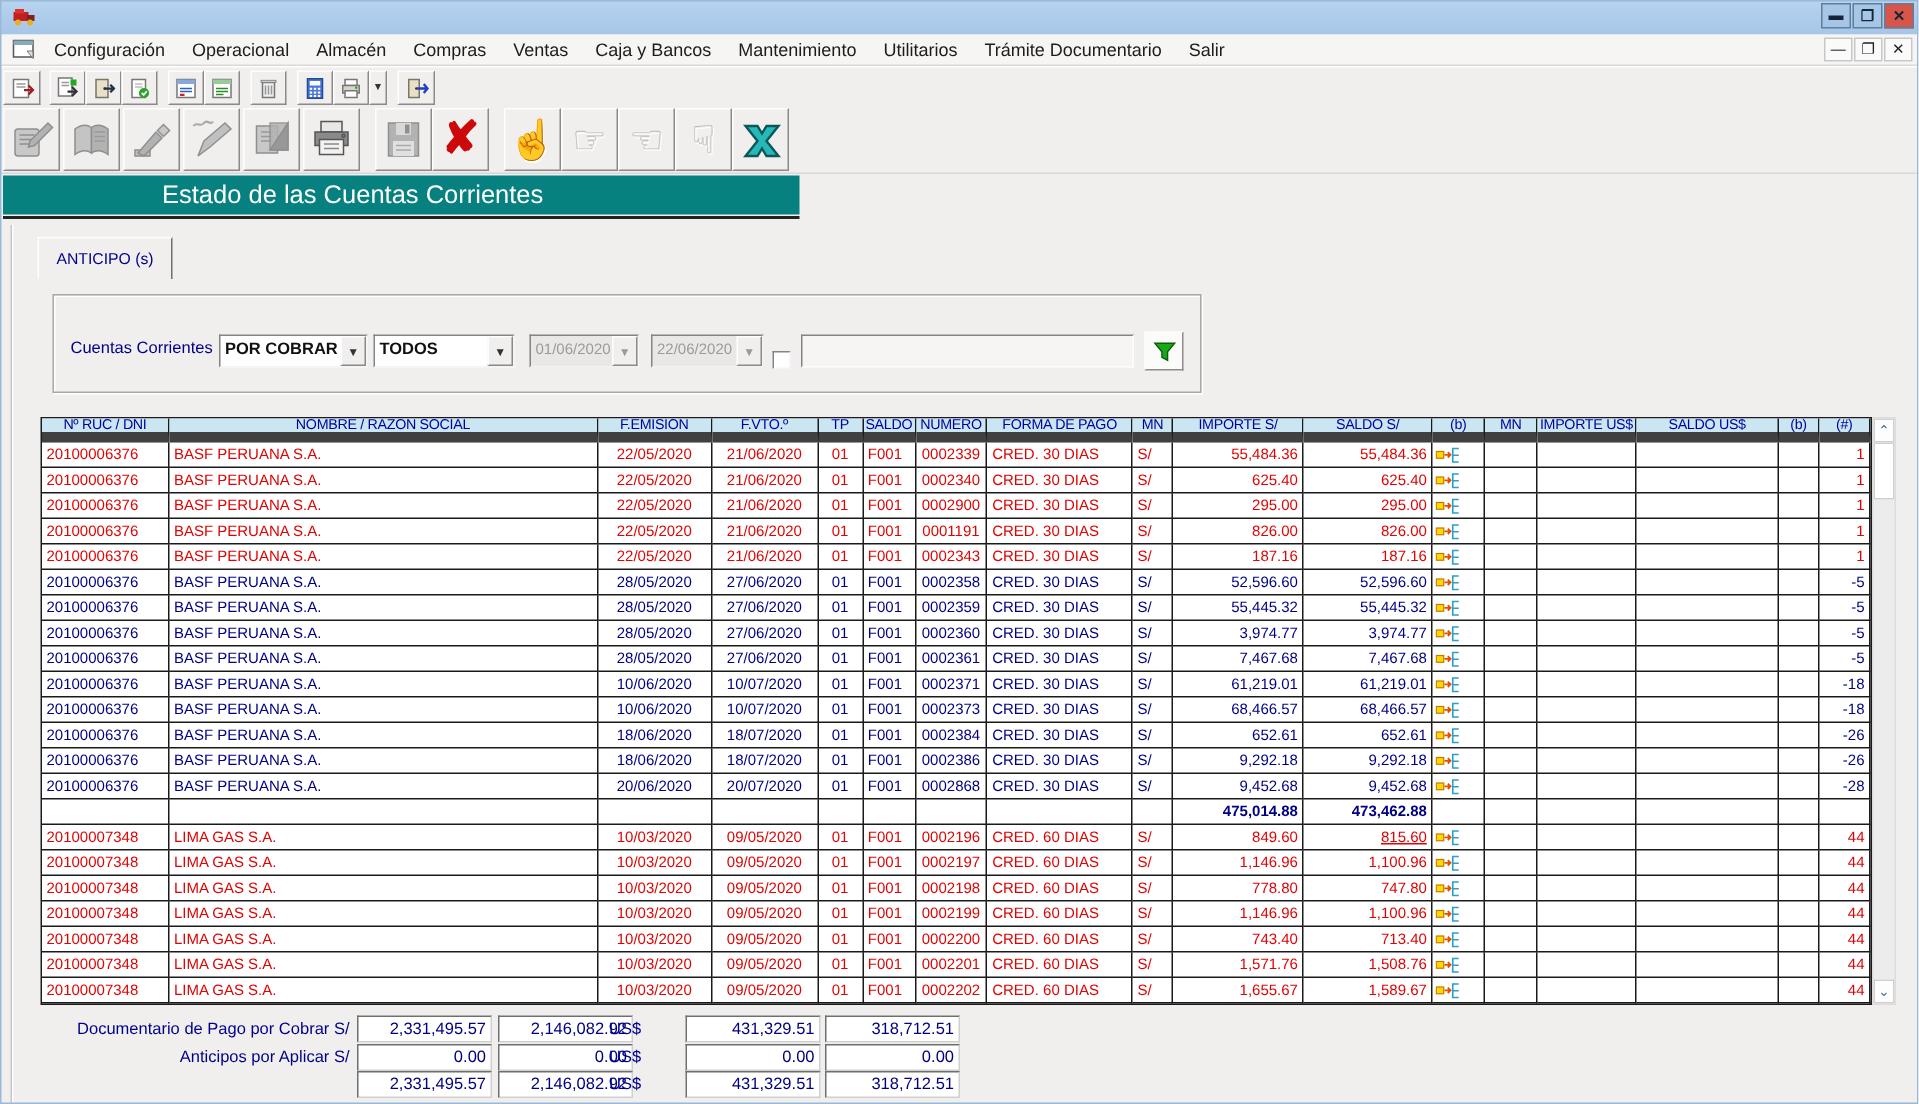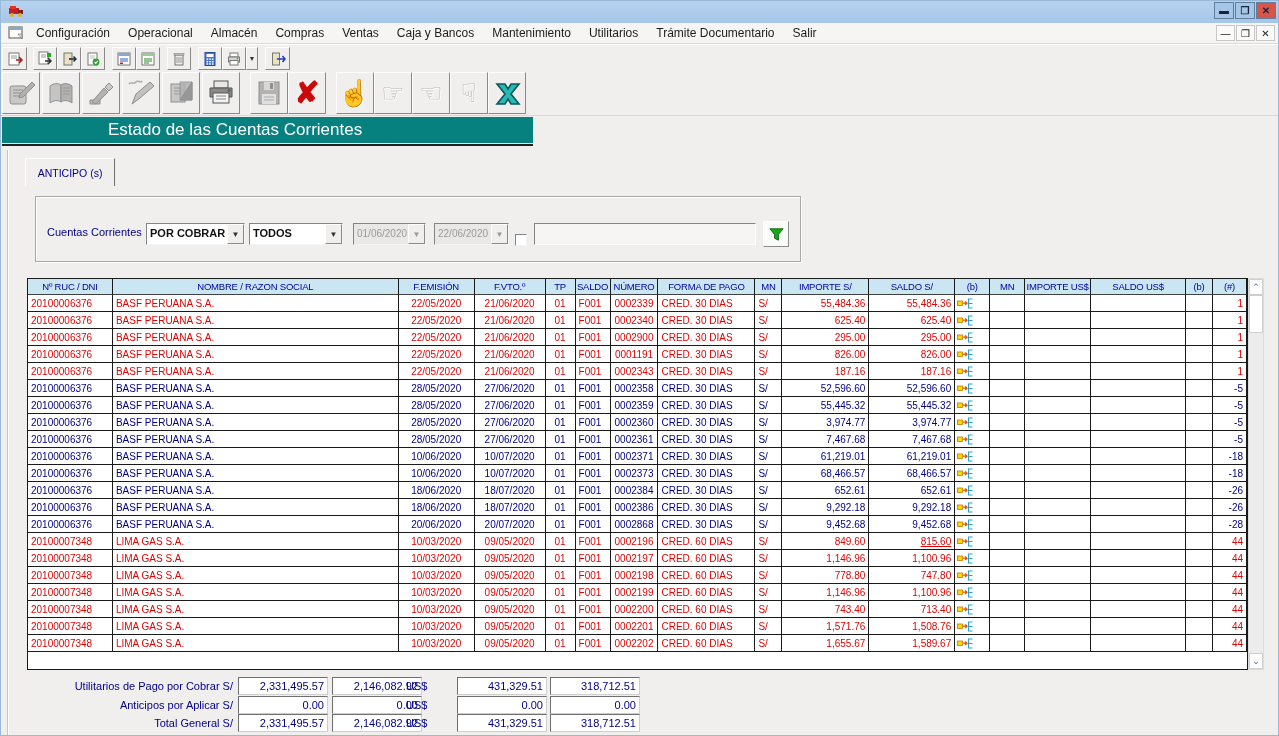--- a/index.html
+++ b/index.html
@@ -40,21 +40,21 @@
   .combo .btn{width:17px;background:#f0efed;border:1px solid;border-color:#fdfdfd #8a8a8a #8a8a8a #fdfdfd;display:flex;align-items:center;justify-content:center;font-size:8px;color:#333}
   .combo.disabled{background:#e9e8e6}
   .combo.disabled .txt{color:#9b9a98;font-weight:normal;font-size:10px;padding-top:4px}
   .combo.disabled .btn{color:#9b9a98}
   #gb-check{position:absolute;left:479px;top:37px;width:12px;height:12px;background:#fff;border:1px solid;border-color:#848484 #f4f4f4 #f4f4f4 #848484}
   #gb-input{position:absolute;left:498px;top:26px;width:222px;height:22px;background:#f6f5f3;border:1px solid;border-color:#848484 #fdfdfd #fdfdfd #848484}
   #gb-filterbtn{position:absolute;left:727px;top:24px;width:26px;height:26px;background:#fbfbfa;border:1px solid;border-color:#fdfdfd #8a8a8a #8a8a8a #fdfdfd;display:flex;align-items:center;justify-content:center}
   
   #grid{position:absolute;left:27px;top:278px;width:1221px;height:392px;border:1px solid #1a1a1a;background:#fff}
   #ghead{display:flex;height:16px}
-  .hcell{background:#cae6f2;color:#0000a0;font-size:9.5px;letter-spacing:-0.2px;display:flex;align-items:center;justify-content:center;border-right:1px solid #1a1a1a;border-bottom:1px solid #404040;white-space:nowrap;overflow:hidden}
+  .hcell{background:#cae6f2;color:#0000a0;font-size:9.5px;letter-spacing:-0.2px;display:flex;align-items:center;justify-content:center;border-right:1px solid #1a1a1a;border-bottom:7px solid #404040;white-space:nowrap;overflow:hidden}
   .grow{display:flex;height:17px}
   .gcell{font-size:10px;display:flex;align-items:center;border-right:1px solid #1a1a1a;border-bottom:1px solid #1a1a1a;white-space:nowrap;overflow:hidden}
   .gcell.al{justify-content:flex-start;padding-left:3px}
   .gcell.ac{justify-content:center}
   .gcell.ar{justify-content:flex-end;padding-right:3px}
   .tone-red{color:#dd0404}
   .tone-navy{color:#000080}
   .tone-subtotal{color:#000080;font-weight:bold}
   
   #vscroll{position:absolute;left:1248px;top:278px;width:16px;height:392px;background:#ececec;border:1px solid #dcdcdc}
@@ -712,20 +712,39 @@
             <path d="M11.5 0.5 L11.5 10.5 M11.5 1 L15.5 1 M11.5 5.5 L15.5 5.5 M11.5 10 L15.5 10" stroke="#2aa0cc" stroke-width="1.1" fill="none"></path>
           </svg>
         </div>
         <div class="gcell al tone-navy" style="width: 35px;"></div>
         <div class="gcell ar tone-navy" style="width: 66px;"></div>
         <div class="gcell ar tone-navy" style="width: 95px;"></div>
         <div class="gcell ac tone-navy" style="width: 27px;"></div>
         <div class="gcell ar tone-navy" style="width: 34px;">-28</div>
       </div>
       <div class="grow">
+        <div class="gcell al tone-subtotal" style="width: 85px;"></div>
+        <div class="gcell al tone-subtotal" style="width: 286px;"></div>
+        <div class="gcell ac tone-subtotal" style="width: 76px;"></div>
+        <div class="gcell ac tone-subtotal" style="width: 71px;"></div>
+        <div class="gcell ac tone-subtotal" style="width: 30px;"></div>
+        <div class="gcell al tone-subtotal" style="width: 35px;"></div>
+        <div class="gcell ac tone-subtotal" style="width: 48px;"></div>
+        <div class="gcell al tone-subtotal" style="width: 97px;"></div>
+        <div class="gcell al tone-subtotal" style="width: 27px;"></div>
+        <div class="gcell ar tone-subtotal" style="width: 87px;">475,014.88</div>
+        <div class="gcell ar tone-subtotal" style="width: 86px;">473,462.88</div>
+        <div class="gcell al tone-subtotal" style="width: 35px;"></div>
+        <div class="gcell al tone-subtotal" style="width: 35px;"></div>
+        <div class="gcell ar tone-subtotal" style="width: 66px;"></div>
+        <div class="gcell ar tone-subtotal" style="width: 95px;"></div>
+        <div class="gcell ac tone-subtotal" style="width: 27px;"></div>
+        <div class="gcell ar tone-subtotal" style="width: 34px;"></div>
+      </div>
+      <div class="grow">
         <div class="gcell al tone-red" style="width: 85px;">20100007348</div>
         <div class="gcell al tone-red" style="width: 286px;">LIMA GAS S.A.</div>
         <div class="gcell ac tone-red" style="width: 76px;">10/03/2020</div>
         <div class="gcell ac tone-red" style="width: 71px;">09/05/2020</div>
         <div class="gcell ac tone-red" style="width: 30px;">01</div>
         <div class="gcell al tone-red" style="width: 35px;">F001</div>
         <div class="gcell ac tone-red" style="width: 48px;">0002196</div>
         <div class="gcell al tone-red" style="width: 97px;">CRED. 60 DIAS</div>
         <div class="gcell al tone-red" style="width: 27px;">S/</div>
         <div class="gcell ar tone-red" style="width: 87px;">849.60</div>
@@ -897,37 +916,36 @@
 </div>
 
 <div id="vscroll">
   <div class="sbtn" style="top:0">⌃</div>
   <div id="sthumb"></div>
   <div class="sbtn" style="bottom:0">⌄</div>
 </div>
 
 <div id="footer">
     <div class="frow" style="top: 677px;">
-      <div class="flabel">Utilitarios de Pago por Cobrar S/</div>
+      <div class="flabel">Documentario de Pago por Cobrar S/</div>
       <div class="fbox" style="left:238px">2,331,495.57</div>
       <div class="fbox" style="left:332px">2,146,082.92</div>
       <div class="fusd">US$</div>
       <div class="fbox" style="left:457px">431,329.51</div>
       <div class="fbox" style="left:550px">318,712.51</div>
     </div>
     <div class="frow" style="top: 696px;">
       <div class="flabel">Anticipos por Aplicar S/</div>
       <div class="fbox" style="left:238px">0.00</div>
       <div class="fbox" style="left:332px">0.00</div>
       <div class="fusd">US$</div>
       <div class="fbox" style="left:457px">0.00</div>
       <div class="fbox" style="left:550px">0.00</div>
     </div>
     <div class="frow" style="top: 714px;">
-      <div class="flabel">Total General S/</div>
       <div class="fbox" style="left:238px">2,331,495.57</div>
       <div class="fbox" style="left:332px">2,146,082.92</div>
       <div class="fusd">US$</div>
       <div class="fbox" style="left:457px">431,329.51</div>
       <div class="fbox" style="left:550px">318,712.51</div>
     </div>
   </div>
 
 <div id="groove-left"></div>
 <div id="winframe"></div>

